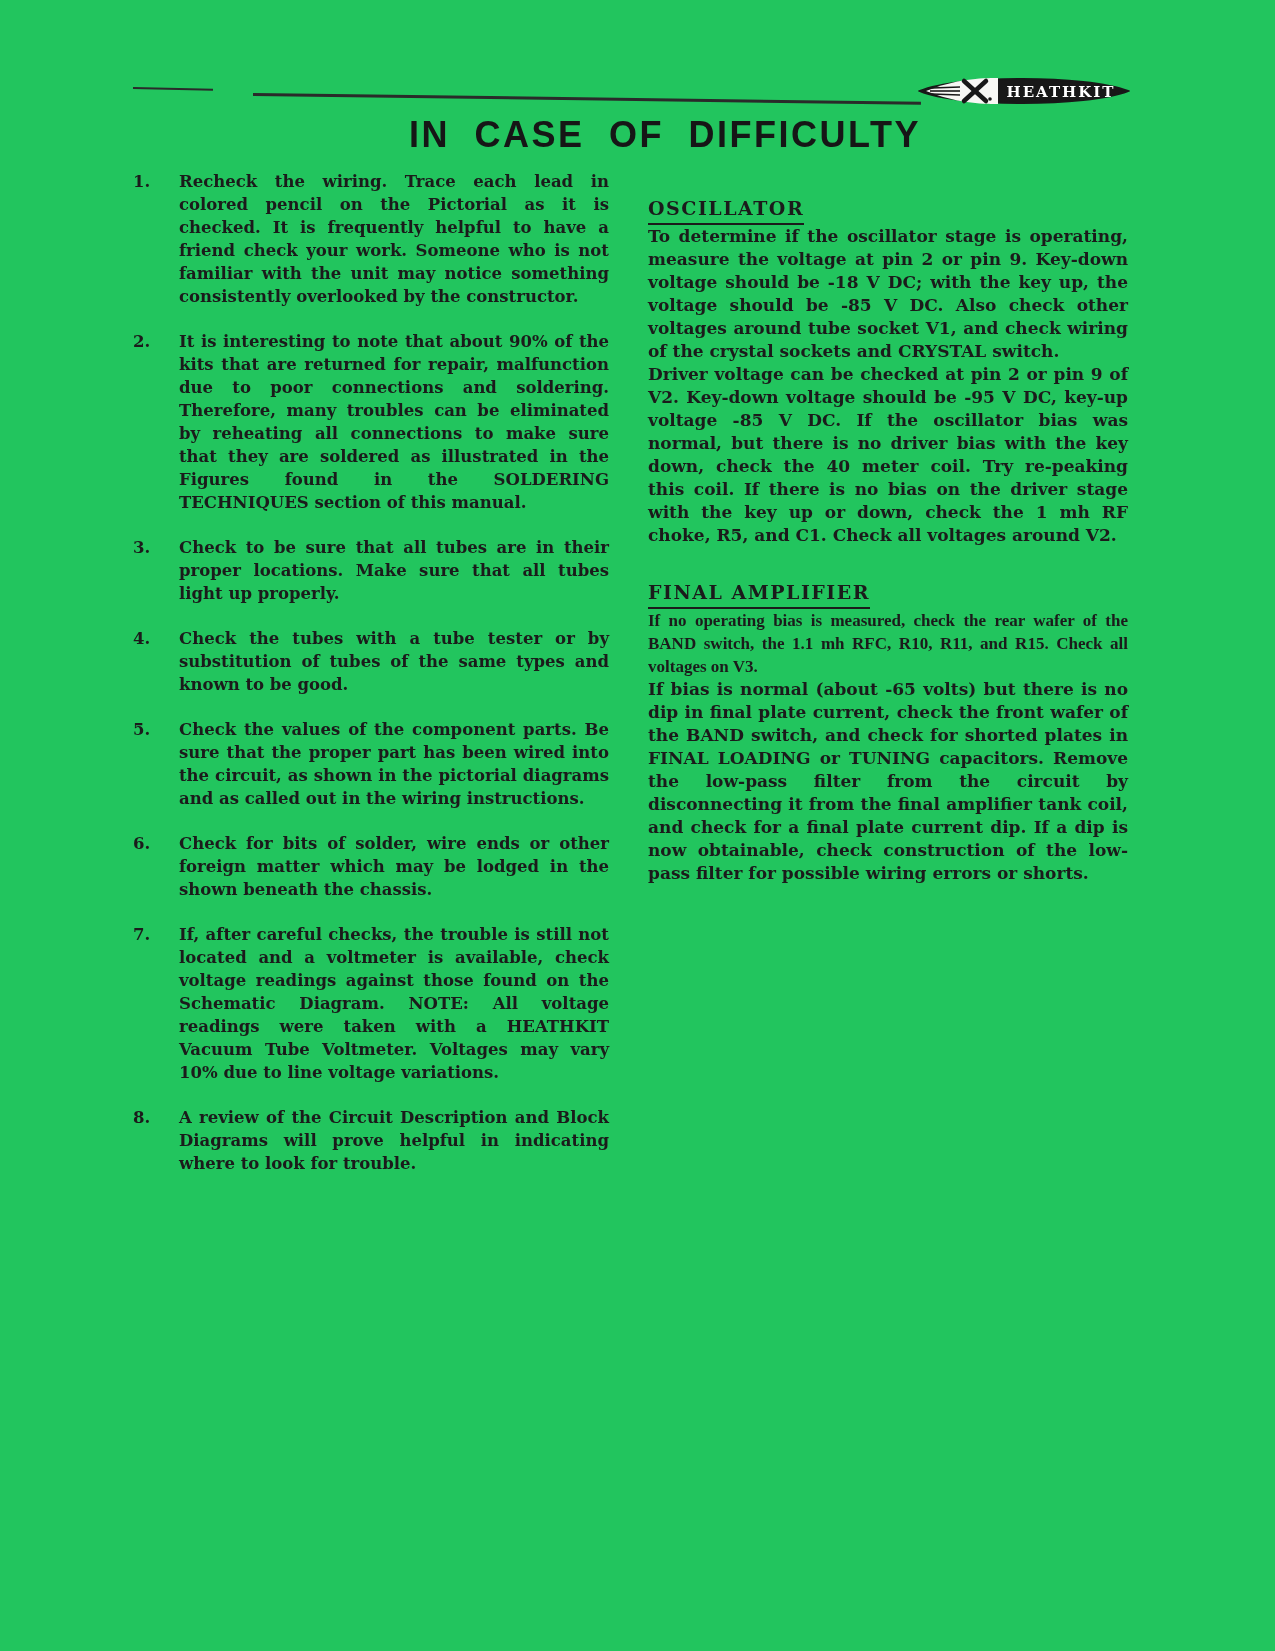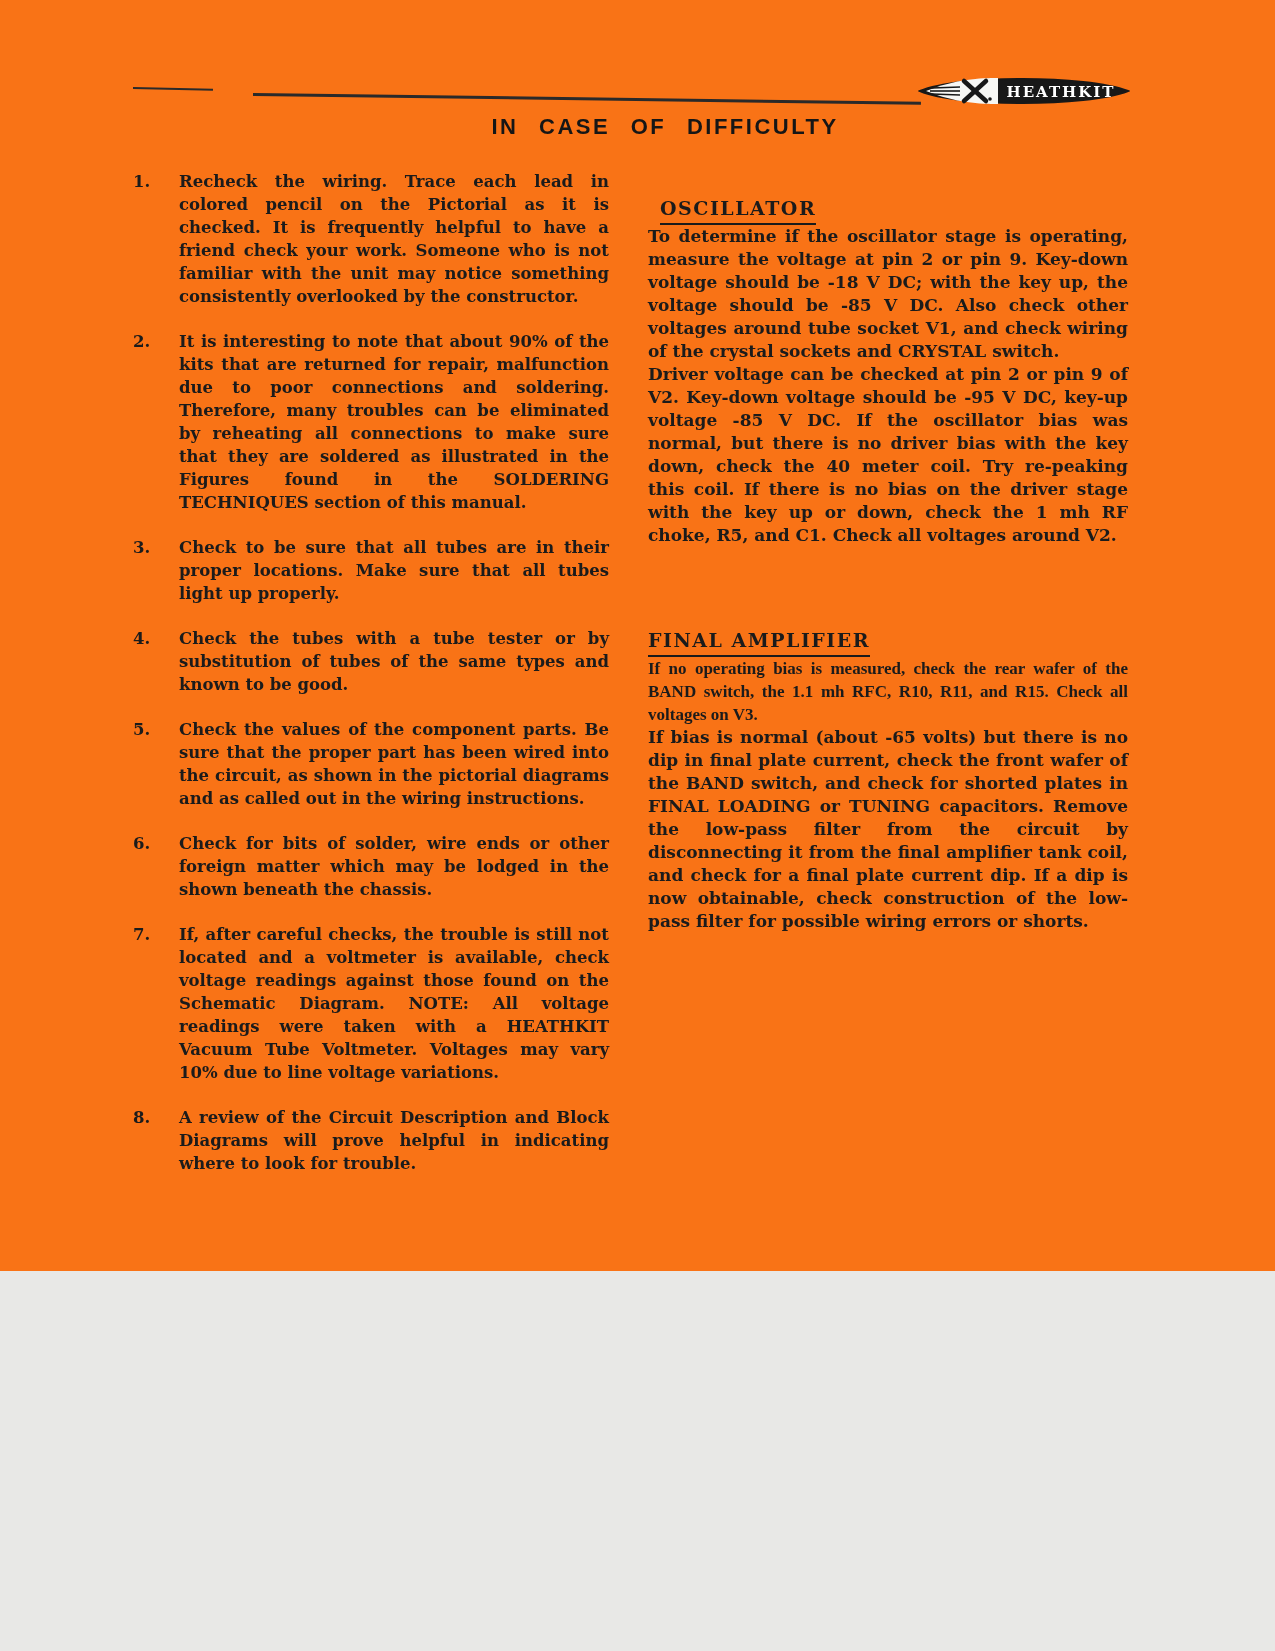--- a/index.html
+++ b/index.html
@@ -3,22 +3,22 @@
 <meta charset="utf-8">
 <style>
   html, body {
     margin: 0;
     padding: 0;
     background: #e8e8e6;
   }
   .page {
     position: relative;
     width: 1275px;
-    height: 1271px;
-    background: #f97316;
+    height: 1651px;
+    background: #22c55e;
     overflow: hidden;
     font-family: "DejaVu Serif", serif;
     color: #1b1b1b;
   }
   
   .rule-short {
     position: absolute;
     left: 133px; top: 87px;
     width: 80px; height: 2px;
     background: #2a2a2a;
@@ -46,21 +46,21 @@
     letter-spacing: 2px;
   }
   
   .title {
     position: absolute;
     left: 0; right: 0; top: 114px;
     text-align: center;
     padding-left: 55px;
     font-family: "Liberation Sans", sans-serif;
     font-weight: bold;
-    font-size: 22px;
+    font-size: 36px;
     letter-spacing: 2.5px;
     word-spacing: 12px;
     color: #161616;
   }
   
   .lcol {
     position: absolute;
     left: 133px; top: 170px;
     width: 476px;
     font-size: 16.5px;
@@ -89,25 +89,25 @@
   }
   .r-subheading { margin: 0; }
   .r-subheading .underlined {
     display: inline-block;
     font-size: 19px;
     letter-spacing: 1.5px;
     padding-bottom: 3px;
     border-bottom: 2.5px solid #1b1b1b;
   }
   .rcol p { margin: 0; text-align: justify; }
-  .mt-osc-h { margin-top: 13px; margin-left: 12px; }
+  .mt-osc-h { margin-top: 13px; }
   .mt-osc-p { margin-top: 27px; }
   .mt-drv-h { margin-top: 30px; }
   .mt-drv-p { margin-top: 25px; }
-  .mt-fin-h { margin-top: 82px; }
+  .mt-fin-h { margin-top: 34px; }
   .mt-fin-p1 { margin-top: 41px; }
   .mt-fin-p2 { margin-top: 36px; font-family: Liberation Serif, serif; }
   .mt-fin-p3 { margin-top: 24px; }
 </style>
 </head>
 <body>
 
 <div class="page">
 
   <div class="rule-short"></div>

